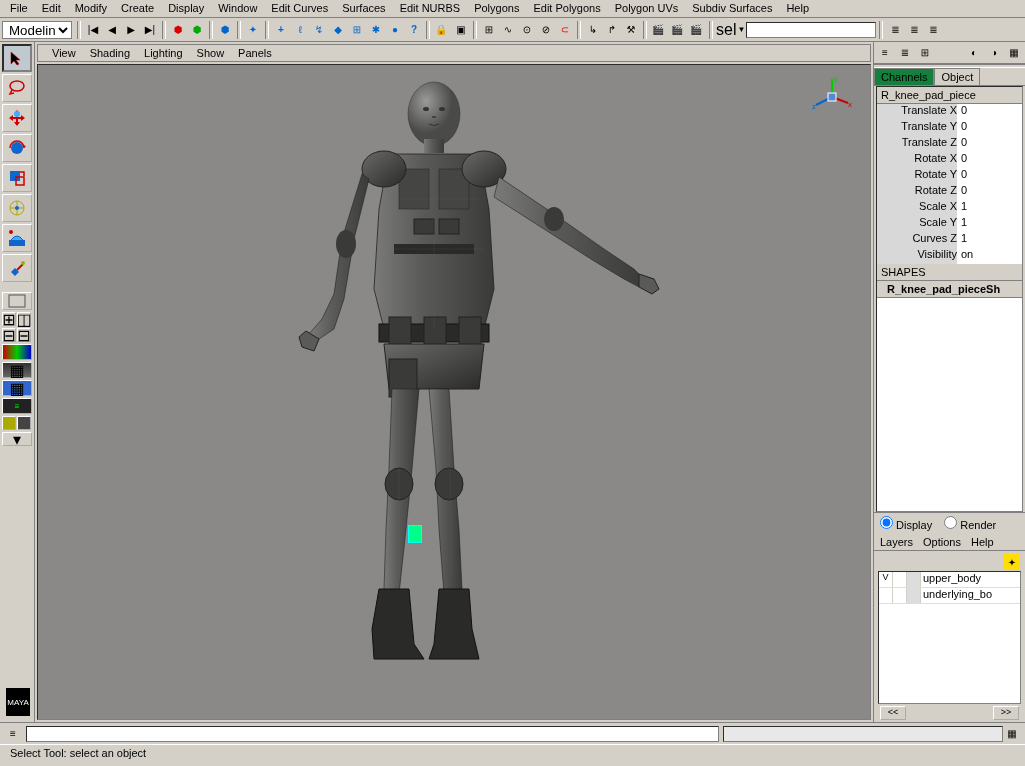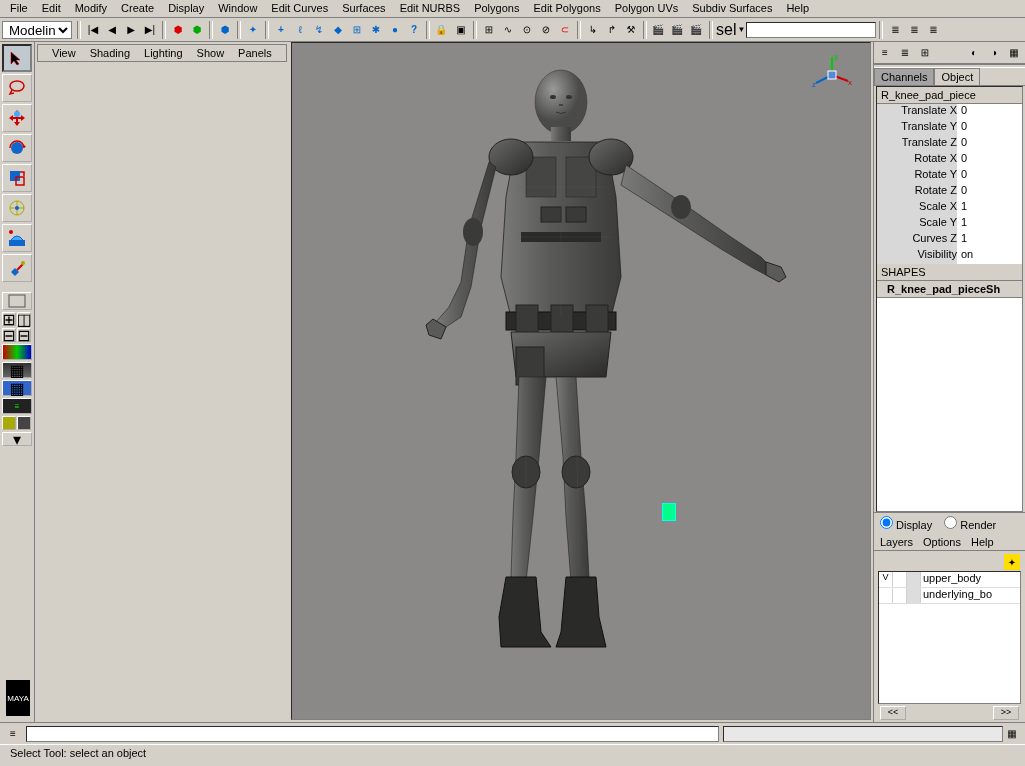--- a/index.html
+++ b/index.html
@@ -8,51 +8,51 @@
 .menubar span { padding: 0 6px; cursor: default; }
 .toolbar-row { height: 24px; background: #d4d0c8; display: flex; align-items: center; padding: 0 2px; border-bottom: 1px solid #808080; gap: 1px; }
 .mode-select { height: 18px; width: 70px; background: white; border: 1px solid #808080; padding-left: 2px; margin-right: 2px; }
 .tb-btn { width: 18px; height: 18px; border: 1px solid #d4d0c8; display: flex; align-items: center; justify-content: center; font-size: 10px; }
 .tb-sep { width: 4px; height: 18px; border-left: 1px solid #808080; border-right: 1px solid #fff; margin: 0 2px; }
 .tb-input { width: 130px; height: 16px; background: white; border: 1px inset #808080; }
 .main-area { display: flex; height: 680px; }
 .left-toolbar { width: 35px; background: #d4d0c8; display: flex; flex-direction: column; padding: 2px; gap: 2px; border-right: 1px solid #808080; }
 .tool-btn { width: 30px; height: 28px; border: 1px outset #fff; background: #d4d0c8; display: flex; align-items: center; justify-content: center; font-size: 16px; }
 .tool-btn.sel { border: 2px inset #808080; background: #c0c8d0; }
-.viewport-container { flex: 1; display: flex; flex-direction: row; justify-content: center; }
+.viewport-container { flex: 1; display: flex; flex-direction: column; justify-content: center; }
 .vp-menubar { height: 18px; background: #d4d0c8; display: flex; padding: 2px 8px; gap: 2px; border: 1px solid #808080; margin: 2px; }
 .vp-menubar span { padding: 0 6px; }
 .viewport { flex: 1; background: #8a8987; margin: 0 2px 2px 2px; border: 1px inset #808080; position: relative; overflow: hidden; }
 .character { position: absolute; left: 50%; top: 48%; transform: translate(-50%, -50%); }
 .axis-gizmo { position: absolute; top: 10px; right: 16px; width: 44px; height: 44px; }
 .right-panel { width: 152px; background: #d4d0c8; border-left: 1px solid #808080; display: flex; flex-direction: column; }
 .rp-icons { height: 22px; display: flex; align-items: center; padding: 0 2px; gap: 2px; border-bottom: 1px solid #808080; }
 .rp-divider{height:4px;border-top:1px solid #808080;border-bottom:1px solid #fff;}
 .rp-tabs { height: 18px; display: flex; border-bottom: 1px solid #808080; }
 .rp-tab { padding: 2px 6px; border: 1px solid #808080; border-bottom: none; background: #d4d0c8; }
-.rp-tab.active { background: #a3a3a3; }
+.rp-tab.active { background: #15803d; }
 .channel-box { flex: 1; background: white; border: 1px inset #808080; margin: 0 2px; overflow: auto; font-size: 11px; }
 .ch-header { background: #d4d0c8; font-weight: normal; padding: 2px 4px; border-bottom: 1px solid #808080; }
 .ch-row { display: flex; height: 16px; }
 .ch-label { width: 80px; text-align: right; padding-right: 0; background: #d8d8d8; }
 .ch-val { flex: 1; padding-left: 4px; background: #fff; }
 .layer-panel { height: 210px; border-top: 1px solid #808080; display: flex; flex-direction: column; }
 .lp-radio { padding: 3px 6px; display: flex; gap: 12px; }
 .lp-menu { padding: 2px 6px; display: flex; gap: 10px; border-bottom: 1px solid #808080; }
 .lp-icons { height: 20px; display: flex; justify-content: flex-end; padding: 2px 4px; }
 .lp-list { flex: 1; background: white; border: 1px inset #808080; margin: 0 4px; }
 .lp-row { display: flex; height: 16px; border-bottom: 1px solid #ddd; }
 .lp-cell { width: 14px; border-right: 1px solid #d4d0c8; text-align: center; font-size: 9px; }
 .lp-name { flex: 1; padding-left: 2px; }
 .lp-scroll { height: 18px; display: flex; justify-content: space-between; padding: 2px 6px; }
 .lp-sbtn { width: 26px; height: 14px; background: #d4d0c8; border: 1px outset #fff; text-align: center; font-size: 9px; }
 .bottom-bar { height: 22px; background: #d4d0c8; border-top: 1px solid #808080; display: flex; align-items: center; padding: 0 4px; }
 .status-bar { height: 20px; background: #d4d0c8; border-top: 1px solid #fff; padding: 2px 10px; font-size: 11px; }
 .cmd-input { flex: 1; height: 16px; background: white; border: 1px inset #808080; margin-left: 4px; }
-.logo { position: absolute; bottom: 50px; left: 6px; width: 24px; height: 36px; background: #000; color: #fff; font-size: 8px; display: flex; align-items: center; justify-content: center; margin-top: 18px; }
+.logo { position: absolute; bottom: 50px; left: 6px; width: 24px; height: 28px; background: #000; color: #fff; font-size: 8px; display: flex; align-items: center; justify-content: center; margin-top: 18px; }
 .high { position: absolute; left: 370px; top: 460px; width: 14px; height: 18px; background: #0f8; border: 1px solid #0ff; }
 </style>
 </head>
 <body>
 
 <div class="menubar">
   <span>File</span>
   <span>Edit</span>
   <span>Modify</span>
   <span>Create</span>

